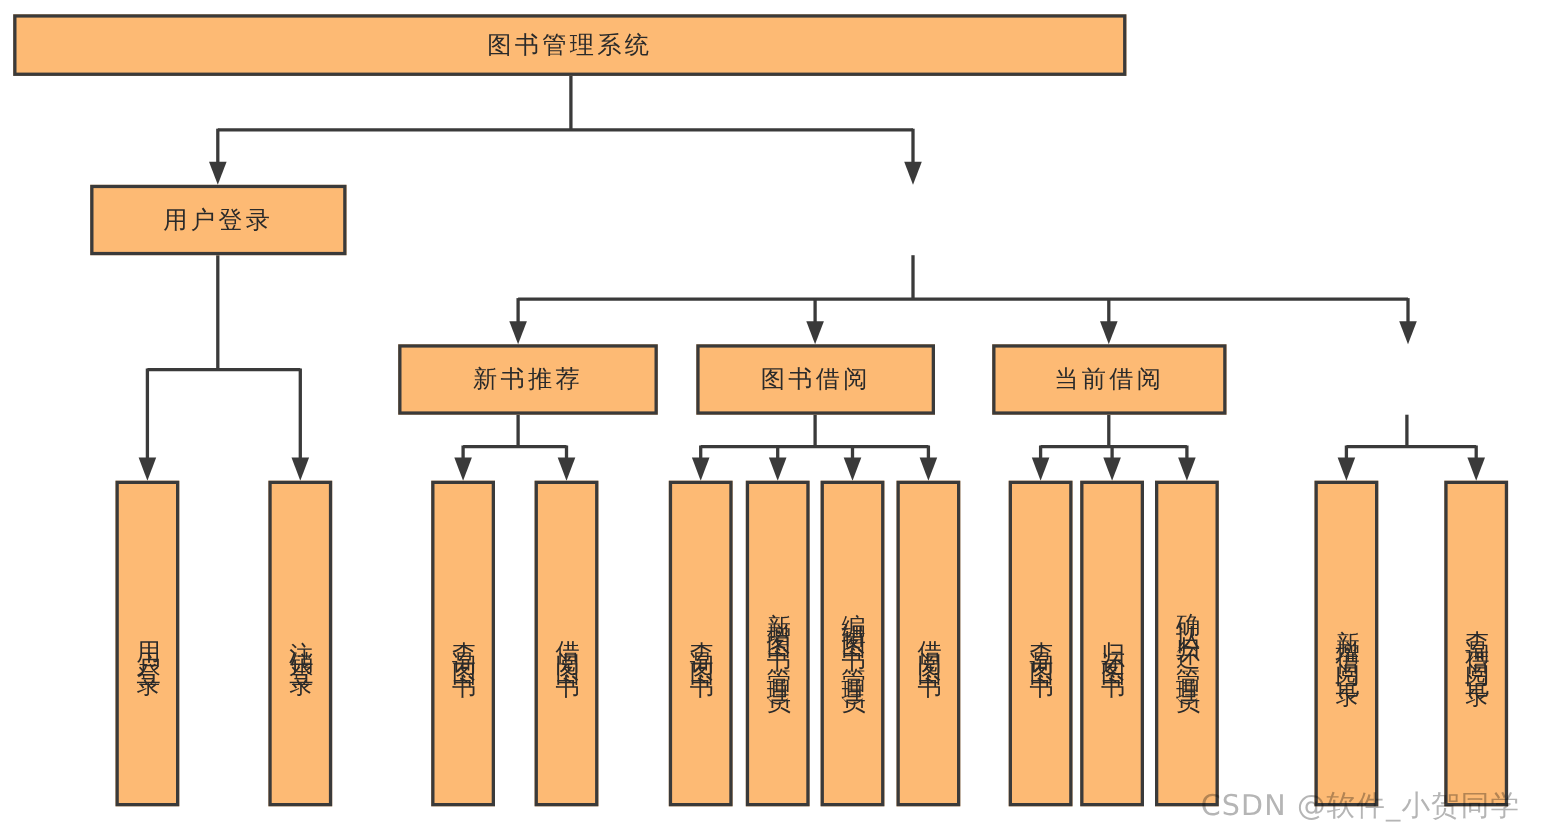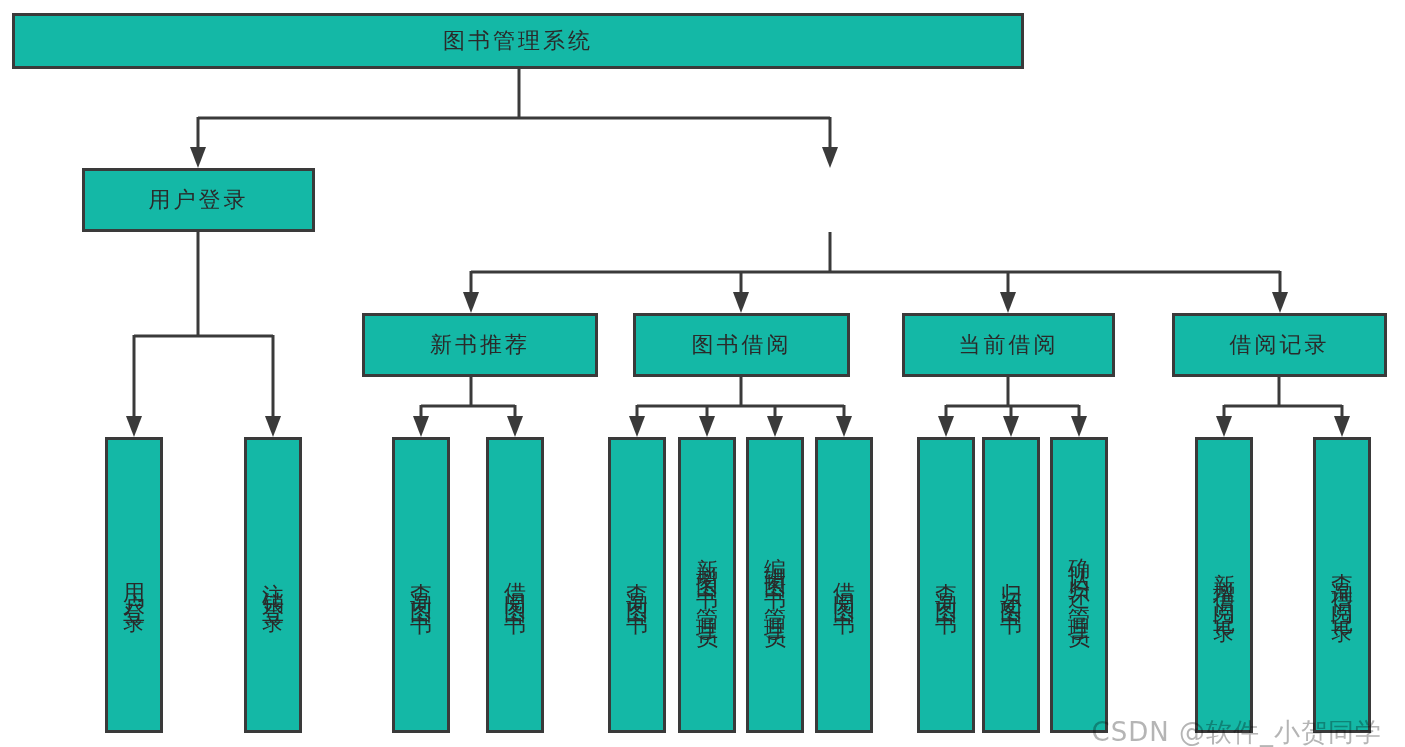--- a/index.html
+++ b/index.html
@@ -10,21 +10,21 @@
     font-family:"DejaVu Sans", sans-serif;
     color:var(--text,#2a2a2a);
     overflow:hidden;
   }
   .stage { position:absolute; inset:0; }
   svg.connectors { position:absolute; left:0; top:0; z-index:1; }
   .cl { stroke:var(--line,#3a3a3a); stroke-width:3; fill:none; }
   .ah { fill:var(--line,#3a3a3a); stroke:none; }
   .node {
     position:absolute;
-    background:#14b8a6;
+    background:#fdba74;
     border:3px solid var(--line,#3a3a3a);
     display:flex; align-items:center; justify-content:center;
     z-index:2;
     font-size:22px;
     letter-spacing:3px;
     text-align:center;
     white-space:nowrap;
   }
   .leaf span {
     writing-mode:vertical-rl;
@@ -111,21 +111,20 @@
     <polygon class="ah" points="1342,437 1334,416 1350,416"></polygon>
   </svg>
 
   <div class="node" style="left:12px; top:13px; width:1012px; height:56px;">图书管理系统</div>
 
   <div class="node" style="left:82px; top:168px; width:233px; height:64px;">用户登录</div>
 
   <div class="node" style="left:362px; top:313px; width:236px; height:64px;">新书推荐</div>
   <div class="node" style="left:633px; top:313px; width:217px; height:64px;">图书借阅</div>
   <div class="node" style="left:902px; top:313px; width:213px; height:64px;">当前借阅</div>
-  <div class="node" style="left:1172px; top:313px; width:215px; height:64px;">借阅记录</div>
 
   <div class="node leaf" style="left:105px; top:437px; width:58px; height:296px;">
     <span>用户登录</span>
   </div>
   <div class="node leaf" style="left:244px; top:437px; width:58px; height:296px;">
     <span>注销登录</span>
   </div>
 
   <div class="node leaf" style="left:392px; top:437px; width:58px; height:296px;">
     <span>查询图书</span>

